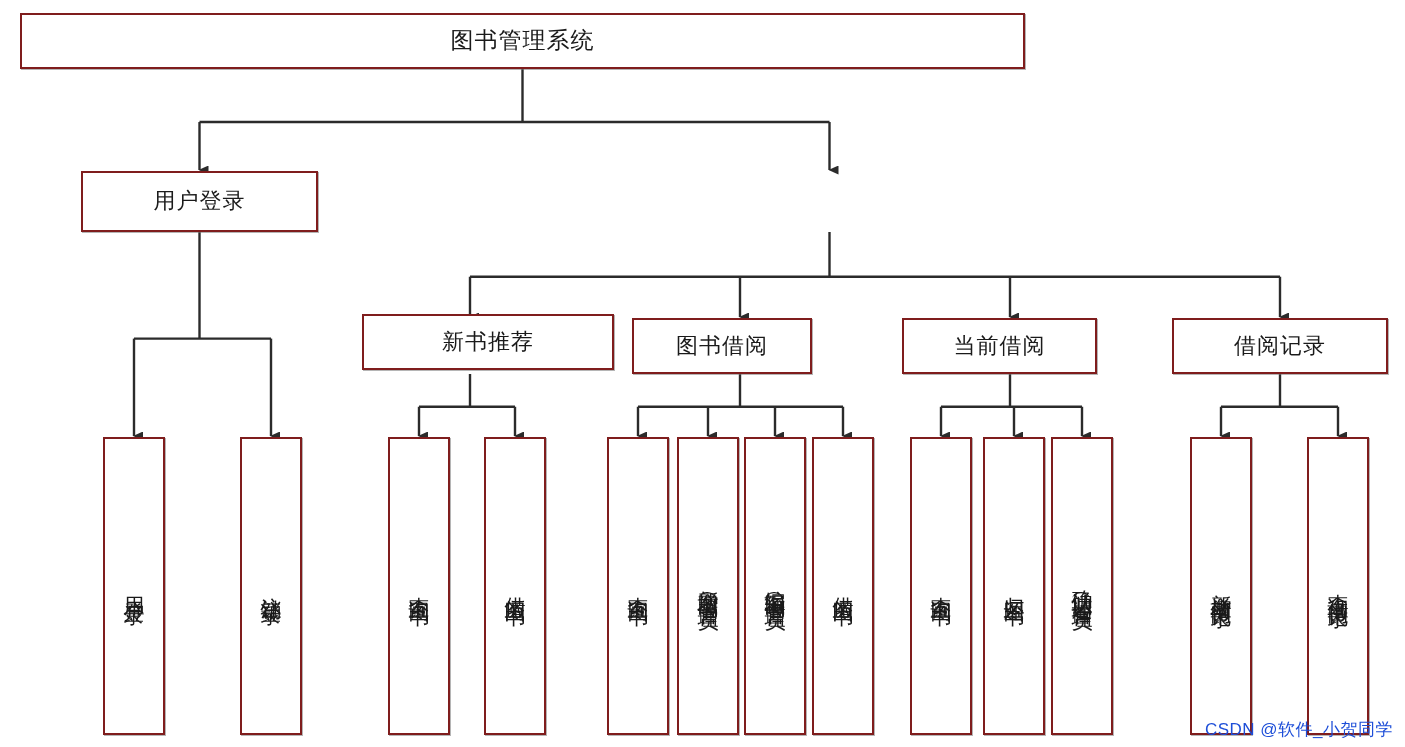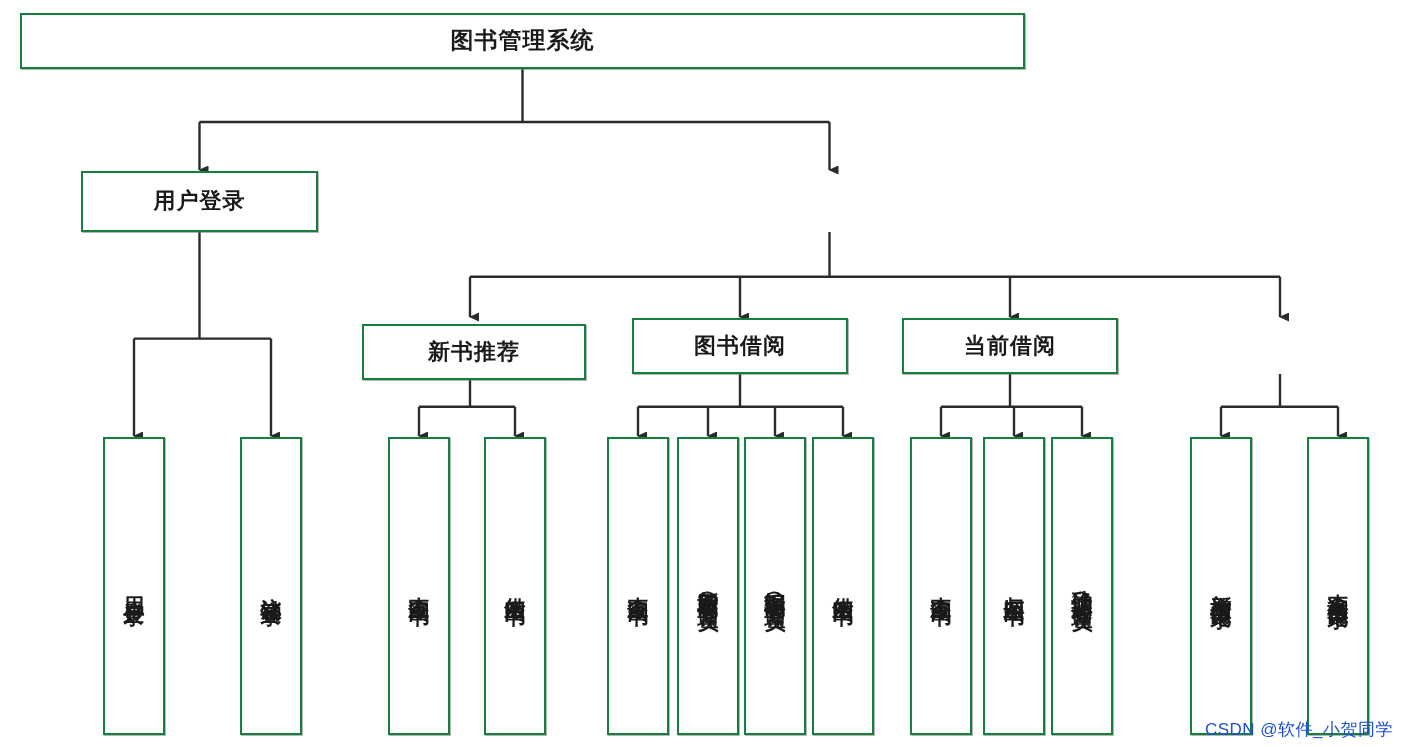--- a/index.html
+++ b/index.html
@@ -24,27 +24,26 @@
     position: absolute;
     top: 0;
     left: 0;
     width: 1405px;
     height: 747px;
   }
   .node-box {
     position: absolute;
     box-sizing: border-box;
     background: #ffffff;
-    border: 2px solid #15803d;
+    border: 2px solid #7f1d1d;
     box-shadow: 1px 1px 0 rgba(120,120,120,0.55);
     display: flex;
     align-items: center;
     justify-content: center;
     color: #1a1a1a;
-    font-weight: bold;
   }
   .node-label-h {
     font-size: 22px;
     line-height: 1.2;
     letter-spacing: 1px;
     white-space: nowrap;
     text-align: center;
   }
   .node-box.root .node-label-h { font-size: 23px; }
   .node-box.leaf {
@@ -120,28 +119,31 @@
   </svg>
 
   <div class="node-box root" style="left: 20px; top: 13px; width: 1005px; height: 56px;">
     <span class="node-label-h">图书管理系统</span>
   </div>
 
   <div class="node-box lvl2" style="left: 81px; top: 171px; width: 237px; height: 61px;">
     <span class="node-label-h">用户登录</span>
   </div>
 
-  <div class="node-box lvl3" style="left: 362px; top: 324px; width: 224px; height: 56px;">
+  <div class="node-box lvl3" style="left: 362px; top: 314px; width: 252px; height: 56px;">
     <span class="node-label-h">新书推荐</span>
   </div>
-  <div class="node-box lvl3" style="left: 632px; top: 318px; width: 216px; height: 56px;">
+  <div class="node-box lvl3" style="left: 632px; top: 318px; width: 180px; height: 56px;">
     <span class="node-label-h">图书借阅</span>
   </div>
-  <div class="node-box lvl3" style="left: 902px; top: 318px; width: 216px; height: 56px;">
+  <div class="node-box lvl3" style="left: 902px; top: 318px; width: 195px; height: 56px;">
     <span class="node-label-h">当前借阅</span>
+  </div>
+  <div class="node-box lvl3" style="left: 1172px; top: 318px; width: 216px; height: 56px;">
+    <span class="node-label-h">借阅记录</span>
   </div>
 
   <div class="node-box leaf" style="left: 103px; top: 437px; width: 62px; height: 298px;">
     <span class="node-label-v">用户登录</span>
   </div>
   <div class="node-box leaf" style="left: 240px; top: 437px; width: 62px; height: 298px;">
     <span class="node-label-v">注销登录</span>
   </div>
   <div class="node-box leaf" style="left: 388px; top: 437px; width: 62px; height: 298px;">
     <span class="node-label-v">查询图书</span>

